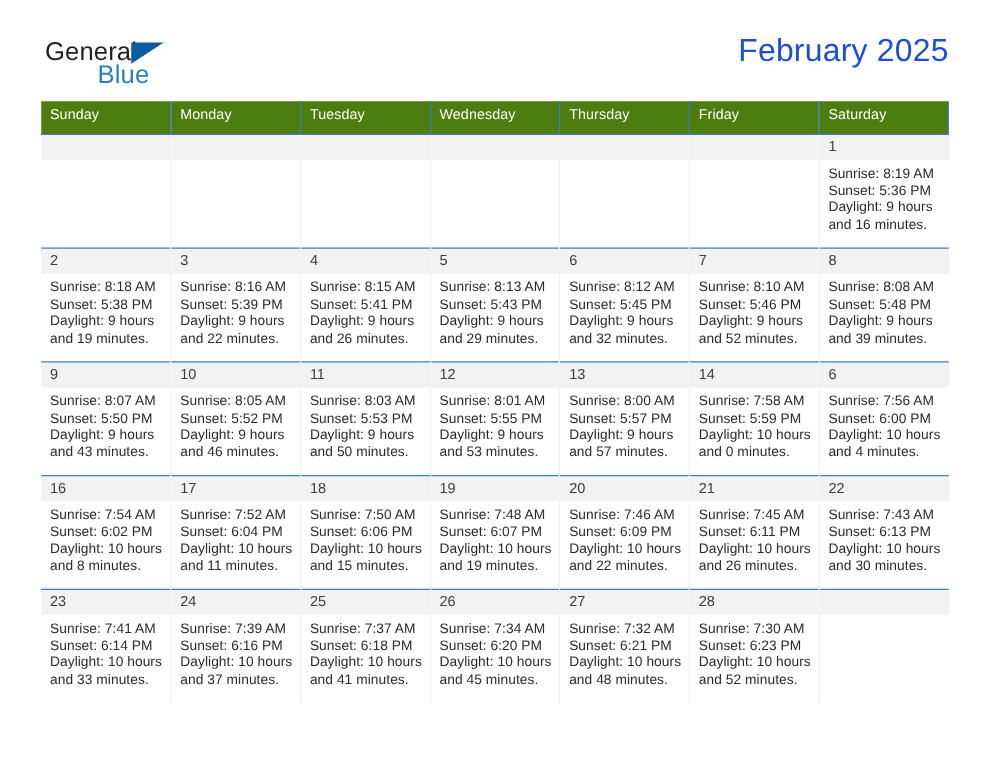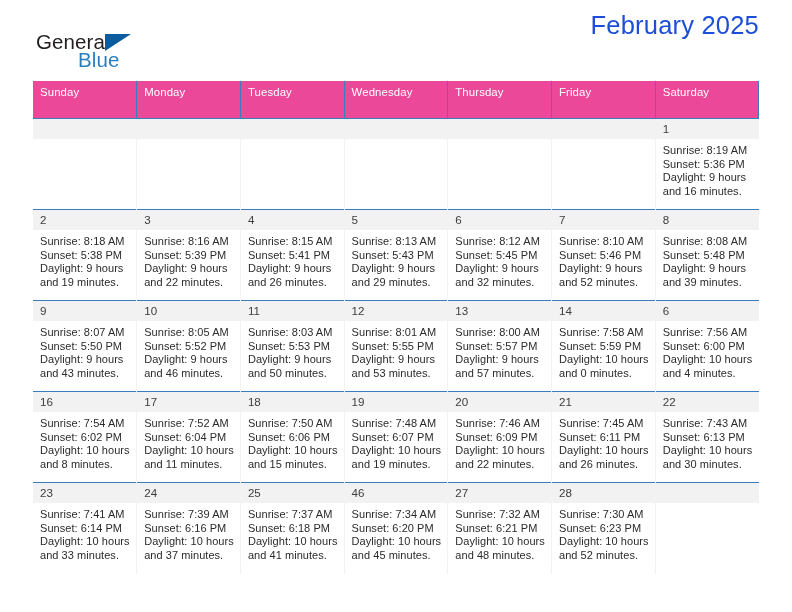--- a/index.html
+++ b/index.html
@@ -19,21 +19,21 @@
     width: 792px;
     height: 612px;
     box-sizing: border-box;
     padding: 0 33px;
   }
 
   
   .header {
     position: relative;
     height: 74px;
-    padding-top: 10px;
+    padding-top: 26px;
     box-sizing: border-box;
   }
   .brand {
     position: absolute;
     left: 0px;
     top: 30px;
     width: 210px;
     height: 50px;
     user-select: none;
   }
@@ -86,26 +86,26 @@
   
   .calendar {
     width: 726px;
     border-collapse: collapse;
     table-layout: fixed;
     margin-top: 7px;
   }
   .calendar col { width: 103.71px; }
 
   thead th {
-    background: #ec4899;
+    background: #4d7c0f;
     color: #ffffff;
     font-size: 11.4px;
     font-weight: normal;
     text-align: left;
-    padding: 5px 0 20px 7px;
+    padding: 5px 0 9px 7px;
     height: 20px;
     box-sizing: border-box;
     border-right: 1px solid #3a7cbe;
     letter-spacing: 0.1px;
   }
 
   tbody tr { height: 91px; }
 
   tbody td {
     vertical-align: top;
@@ -402,21 +402,21 @@
           </td>
           <td>
             <div class="daynum">25</div>
             <div class="cell-body">
               <div>Sunrise: 7:37 AM</div>
               <div>Sunset: 6:18 PM</div>
               <div class="wrap">Daylight: 10 hours and 41 minutes.</div>
             </div>
           </td>
           <td>
-            <div class="daynum">46</div>
+            <div class="daynum">26</div>
             <div class="cell-body">
               <div>Sunrise: 7:34 AM</div>
               <div>Sunset: 6:20 PM</div>
               <div class="wrap">Daylight: 10 hours and 45 minutes.</div>
             </div>
           </td>
           <td>
             <div class="daynum">27</div>
             <div class="cell-body">
               <div>Sunrise: 7:32 AM</div>

